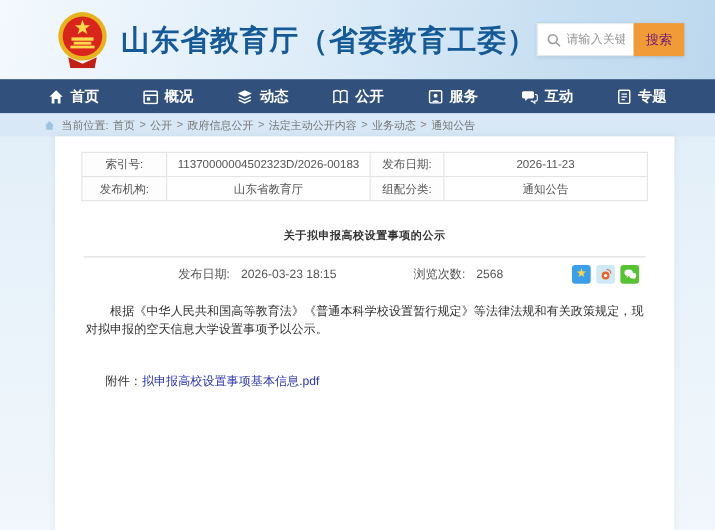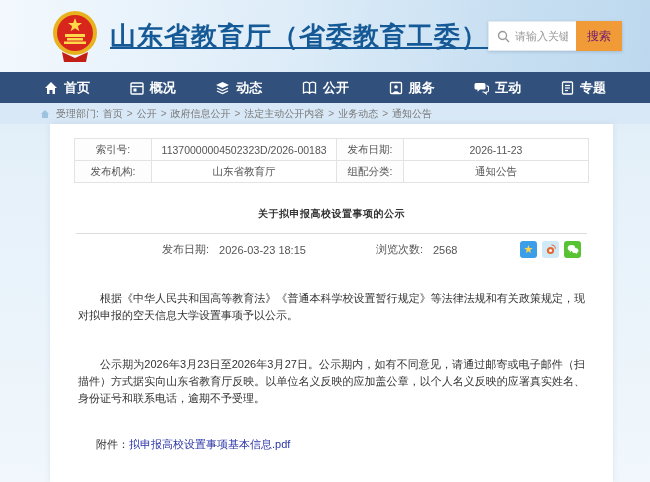--- a/index.html
+++ b/index.html
@@ -15,21 +15,21 @@
   
   .header {
     height: 72px;
     background: linear-gradient(100deg, #f3f9fe 0%, #ddecf8 45%, #c9e0f2 75%, #bdd8ee 100%);
     display: flex; align-items: center;
     padding: 0 28px 0 52px;
   }
   .emblem { width: 46px; height: 52px; flex: 0 0 auto; margin-right: 12px; }
   .site-title {
     font-size: 26px; font-weight: bold; color: #155a96;
-    letter-spacing: 1px; white-space: nowrap; text-decoration: underline;
+    letter-spacing: 1px; white-space: nowrap;
   }
   .search-area { margin-left: auto; display: flex; height: 30px; width: 222px; box-shadow: 0 1px 3px rgba(60,100,140,.25); }
   .search-box {
     flex: 1; background: #fff; display: flex; align-items: center;
     padding: 0 8px; border: 1px solid #e4e9ee; border-right: none;
   }
   .search-box input {
     border: none; outline: none; width: 100%; font-size: 11px; color: #444;
     font-family: "Liberation Sans", sans-serif; background: transparent;
   }
@@ -92,21 +92,21 @@
   .meta-val { margin-left: 10px; }
   .share-icons { margin-left: auto; display: flex; gap: 5px; }
   .share { width: 17px; height: 17px; border-radius: 3px; display: flex; align-items: center; justify-content: center; cursor: pointer; }
   .share-qzone { background: #3a9fe8; color: #ffd34f; font-size: 11px; line-height: 1; }
   .share-weibo { background: #cfe9f7; }
   .share-wechat { background: #57c232; }
 
   .body-text { padding: 0 4px; }
   .body-text p {
     font-size: 11px; line-height: 17px; color: #333;
-    text-indent: 2em; text-align: justify; margin-top: 32px;
+    text-indent: 2em; text-align: justify; margin-top: 17px;
   }
   .attachment { margin-top: 30px; font-size: 11px; text-indent: 2em; }
   .attachment a { color: #2a35a8; text-decoration: none; cursor: pointer; }
 </style>
 </head>
 <body>
 
 <div class="page">
 
   <div class="header">
@@ -187,21 +187,21 @@
           </svg>
         <span>专题</span>
       </div>
     </div>
   </div>
 
   <div class="breadcrumb">
     <svg width="10" height="10" viewBox="0 0 10 10" style="margin-right:2px;">
         <path d="M5 1 L9 5 L8 5 L8 9 L2 9 L2 5 L1 5 Z" fill="#9cc3e0"></path>
       </svg>
-    <span>受理部门:</span>
+    <span>当前位置:</span>
     <span class="crumb">首页</span>
     <span class="crumb-sep">&gt;</span>
     <span class="crumb">公开</span>
     <span class="crumb-sep">&gt;</span>
     <span class="crumb">政府信息公开</span>
     <span class="crumb-sep">&gt;</span>
     <span class="crumb">法定主动公开内容</span>
     <span class="crumb-sep">&gt;</span>
     <span class="crumb">业务动态</span>
     <span class="crumb-sep">&gt;</span>
@@ -250,21 +250,20 @@
               <path d="M3 6.8 L2.6 8.4 L4.4 7.4 Z" fill="#fff"></path>
               <ellipse cx="8.2" cy="6.5" rx="3.2" ry="2.6" fill="#fff"></ellipse>
               <path d="M9.6 8.6 L10.2 10 L8.2 9 Z" fill="#fff"></path>
             </svg>
         </span>
       </span>
     </div>
 
     <div class="body-text">
       <p>根据《中华人民共和国高等教育法》《普通本科学校设置暂行规定》等法律法规和有关政策规定，现对拟申报的空天信息大学设置事项予以公示。</p>
-      <p>公示期为2026年3月23日至2026年3月27日。公示期内，如有不同意见，请通过邮寄或电子邮件（扫描件）方式据实向山东省教育厅反映。以单位名义反映的应加盖公章，以个人名义反映的应署真实姓名、身份证号和联系电话，逾期不予受理。</p>
     </div>
 
     <div class="attachment">
       <span>附件：</span><a>拟申报高校设置事项基本信息.pdf</a>
     </div>
 
   </div>
 </div>
 
 </body></html>

